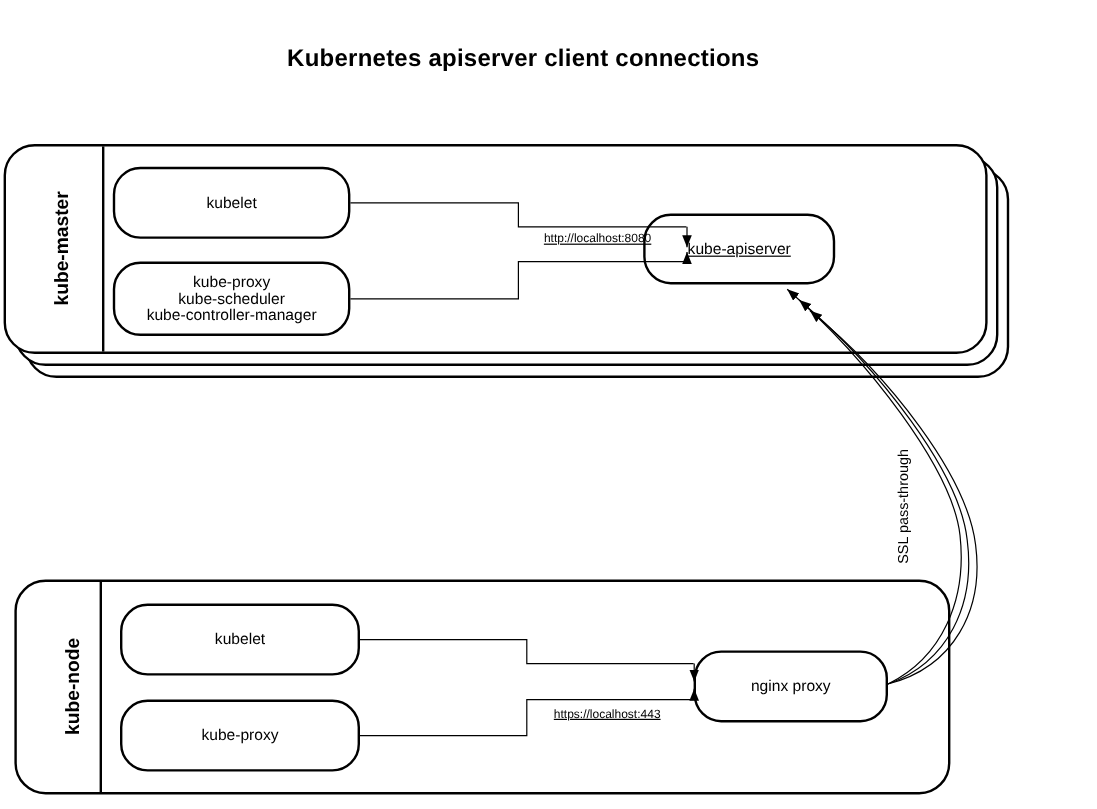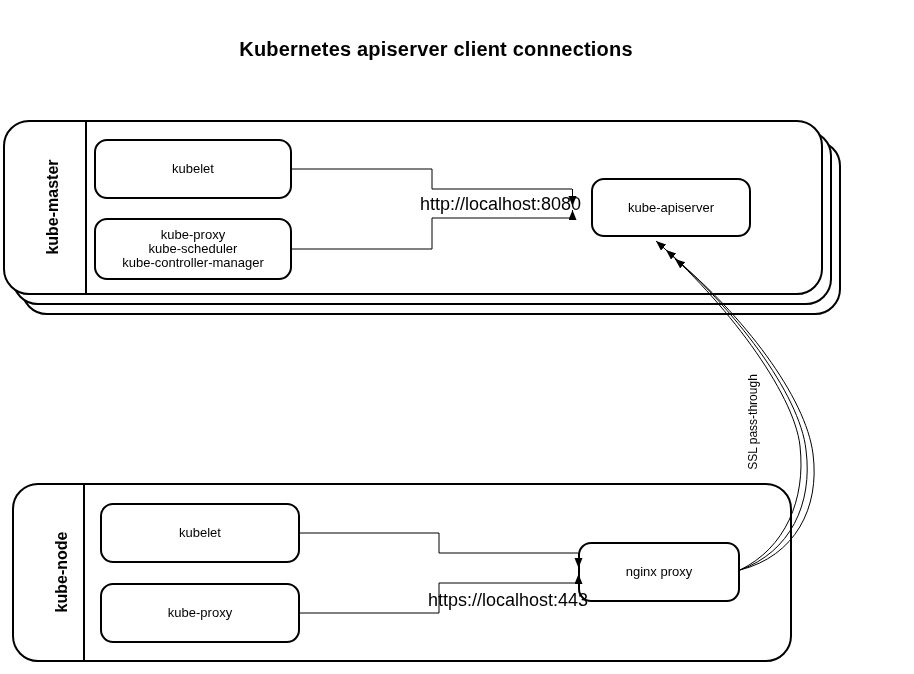--- a/index.html
+++ b/index.html
@@ -5,24 +5,24 @@
   html,body{margin:0;padding:0;background:#fff;}
   #stage{position:relative;width:914px;height:674px;background:#fff;overflow:hidden;
          font-family:"Liberation Sans",sans-serif;color:#000;}
   .title{position:absolute;left:0;top:19px;width:872px;text-align:center;
          font-size:20px;font-weight:bold;letter-spacing:.2px;margin-top:19px;}
   .group{position:absolute;background:#fff;border:2px solid #000;border-radius:26px;box-sizing:border-box;}
   .divider{position:absolute;width:2px;background:#000;}
   .vlabel-wrap{position:absolute;width:0;height:0;}
   .vlabel{position:absolute;transform:translate(-50%,-50%) rotate(-90deg);
           transform-origin:center;white-space:nowrap;font-weight:bold;font-size:16px;}
-  .nodebox{position:absolute;background:#fff;border:2px solid #000;border-radius:13px;
+  .nodebox{position:absolute;background:#fff;border:2px solid #000;border-radius:23px;
            box-sizing:border-box;display:flex;flex-direction:column;align-items:center;
            justify-content:center;font-size:13px;line-height:14px;text-align:center;z-index:3;}
-  .edge-label{position:absolute;font-size:18px;text-align:center;z-index:5;}
+  .edge-label{position:absolute;font-size:10px;text-align:center;z-index:5;text-decoration:underline;}
   .ssl-label{position:absolute;transform:translate(-50%,-50%) rotate(-90deg);
              white-space:nowrap;font-size:12px;z-index:5;}
   svg.wires{position:absolute;left:0;top:0;z-index:4;pointer-events:none;}
   .z1{z-index:1}.z2{z-index:2}
 </style>
 </head>
 <body>
 
 <div id="stage">
 
@@ -43,21 +43,21 @@
   </div>
 
   <div class="nodebox" style="left:94px;top:139px;width:198px;height:60px;">
     <span>kubelet</span>
   </div>
   <div class="nodebox" style="left:94px;top:218px;width:198px;height:62px;">
     <span>kube-proxy</span>
     <span>kube-scheduler</span>
     <span>kube-controller-manager</span>
   </div>
-  <div class="nodebox" style="left:591px;top:178px;width:160px;height:59px;">
+  <div class="nodebox" style="left:536px;top:178px;width:160px;height:59px;text-decoration:underline;">
     <span>kube-apiserver</span>
   </div>
 
   <div class="nodebox" style="left:100px;top:503px;width:200px;height:60px;">
     <span>kubelet</span>
   </div>
   <div class="nodebox" style="left:100px;top:583px;width:200px;height:60px;">
     <span>kube-proxy</span>
   </div>
   <div class="nodebox" style="left:578px;top:542px;width:162px;height:60px;">

